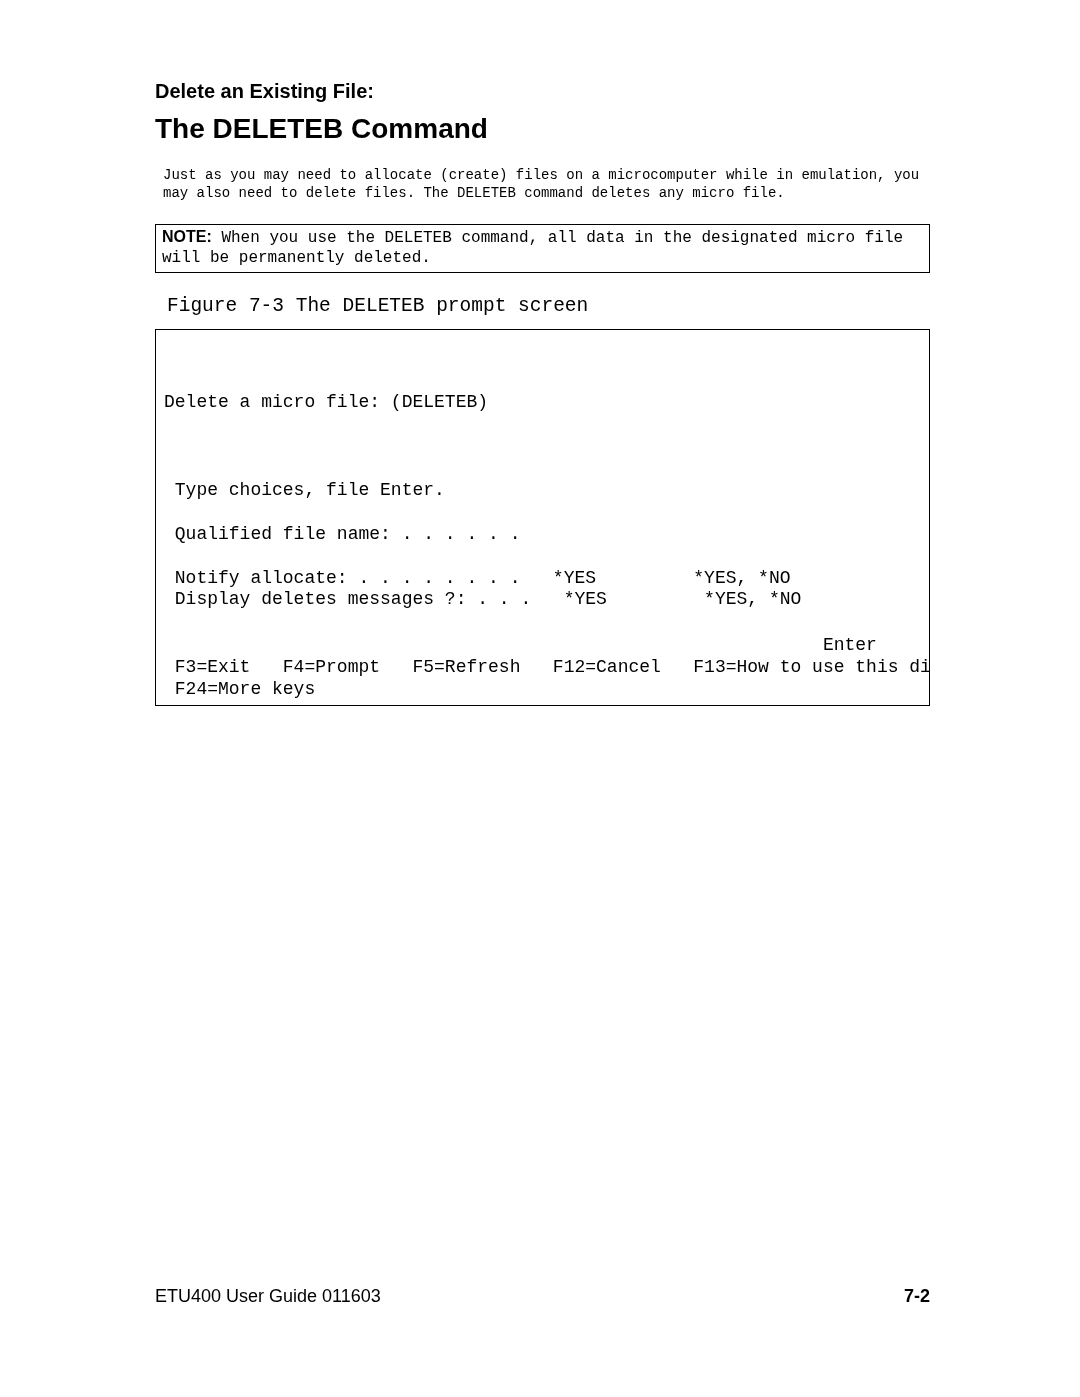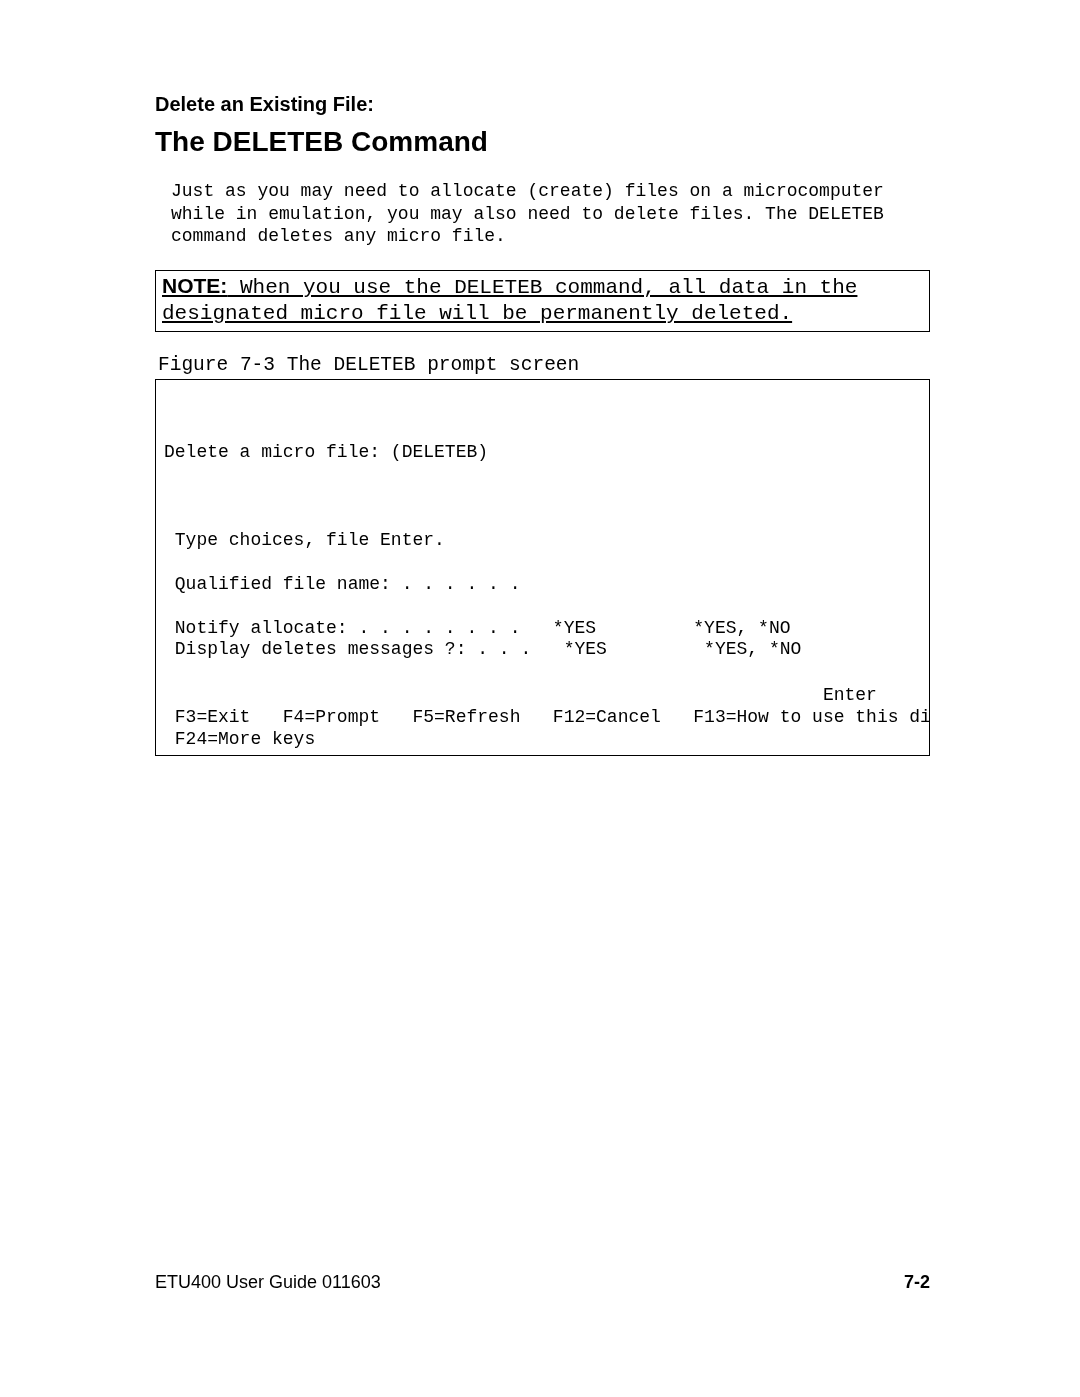--- a/index.html
+++ b/index.html
@@ -14,49 +14,48 @@
     font-family: "Courier New", Courier, monospace;
     color: #000;
   }
   .page {
     padding: 80px 150px 0 155px;
   }
   .h1 {
     font-family: Arial, Helvetica, sans-serif;
     font-weight: bold;
     font-size: 20px;
-    margin: 13px 0 10px 0;
+    margin: 0 0 10px 0;
   }
   .h2 {
     font-family: Arial, Helvetica, sans-serif;
     font-weight: bold;
     font-size: 28px;
     margin: 0 0 22px 0;
   }
   .para {
-    font-size: 18px;
+    font-size: 14px;
     line-height: 1.25;
-    margin: 0 0 22px 16px;
+    margin: 0 0 22px 8px;
     white-space: normal;
   }
   .note-box {
     border: 1.5px solid #000;
     padding: 2px 6px 4px 6px;
-    font-size: 21px;
+    font-size: 16px;
     line-height: 1.25;
     margin: 0 0 22px 0;
-    text-decoration: underline;
   }
   .note-label {
     font-family: Arial, Helvetica, sans-serif;
     font-weight: bold;
   }
   .fig-caption {
     font-size: 19.5px;
-    margin: 3px;
+    margin: 12px;
   }
   .prompt-box {
     border: 1.5px solid #000;
     font-family: "Lucida Console", "Courier New", monospace;
     font-size: 18px;
     line-height: 1.22;
     padding: 18px 8px 6px 8px;
     white-space: pre;
     overflow: hidden;
     min-height: 350px;
@@ -70,21 +69,21 @@
   }
   .prompt-bottom {
     position: absolute;
     left: 8px;
     right: 8px;
     bottom: 4px;
     white-space: pre;
   }
   .footer {
     position: absolute;
-    bottom: 104px;
+    bottom: 90px;
     left: 155px;
     right: 150px;
     font-family: Arial, Helvetica, sans-serif;
     font-size: 18px;
     font-weight: normal;
   }
   .footer-left {
     float: left;
   }
   .footer-right {

